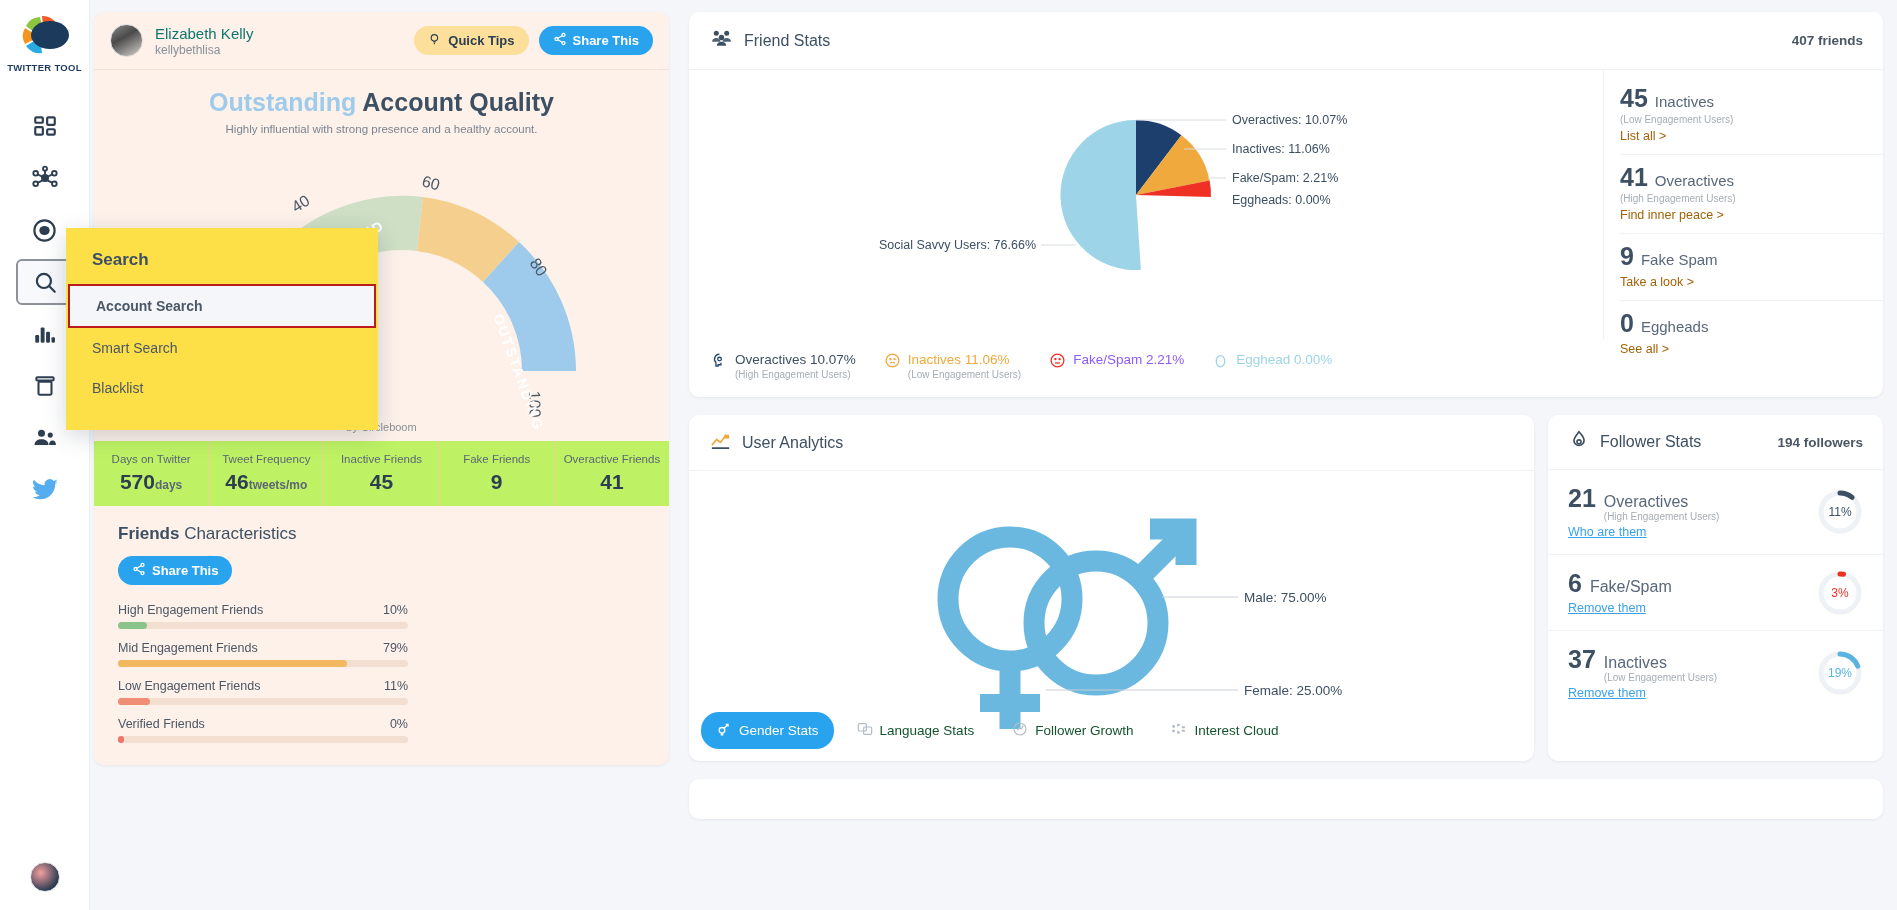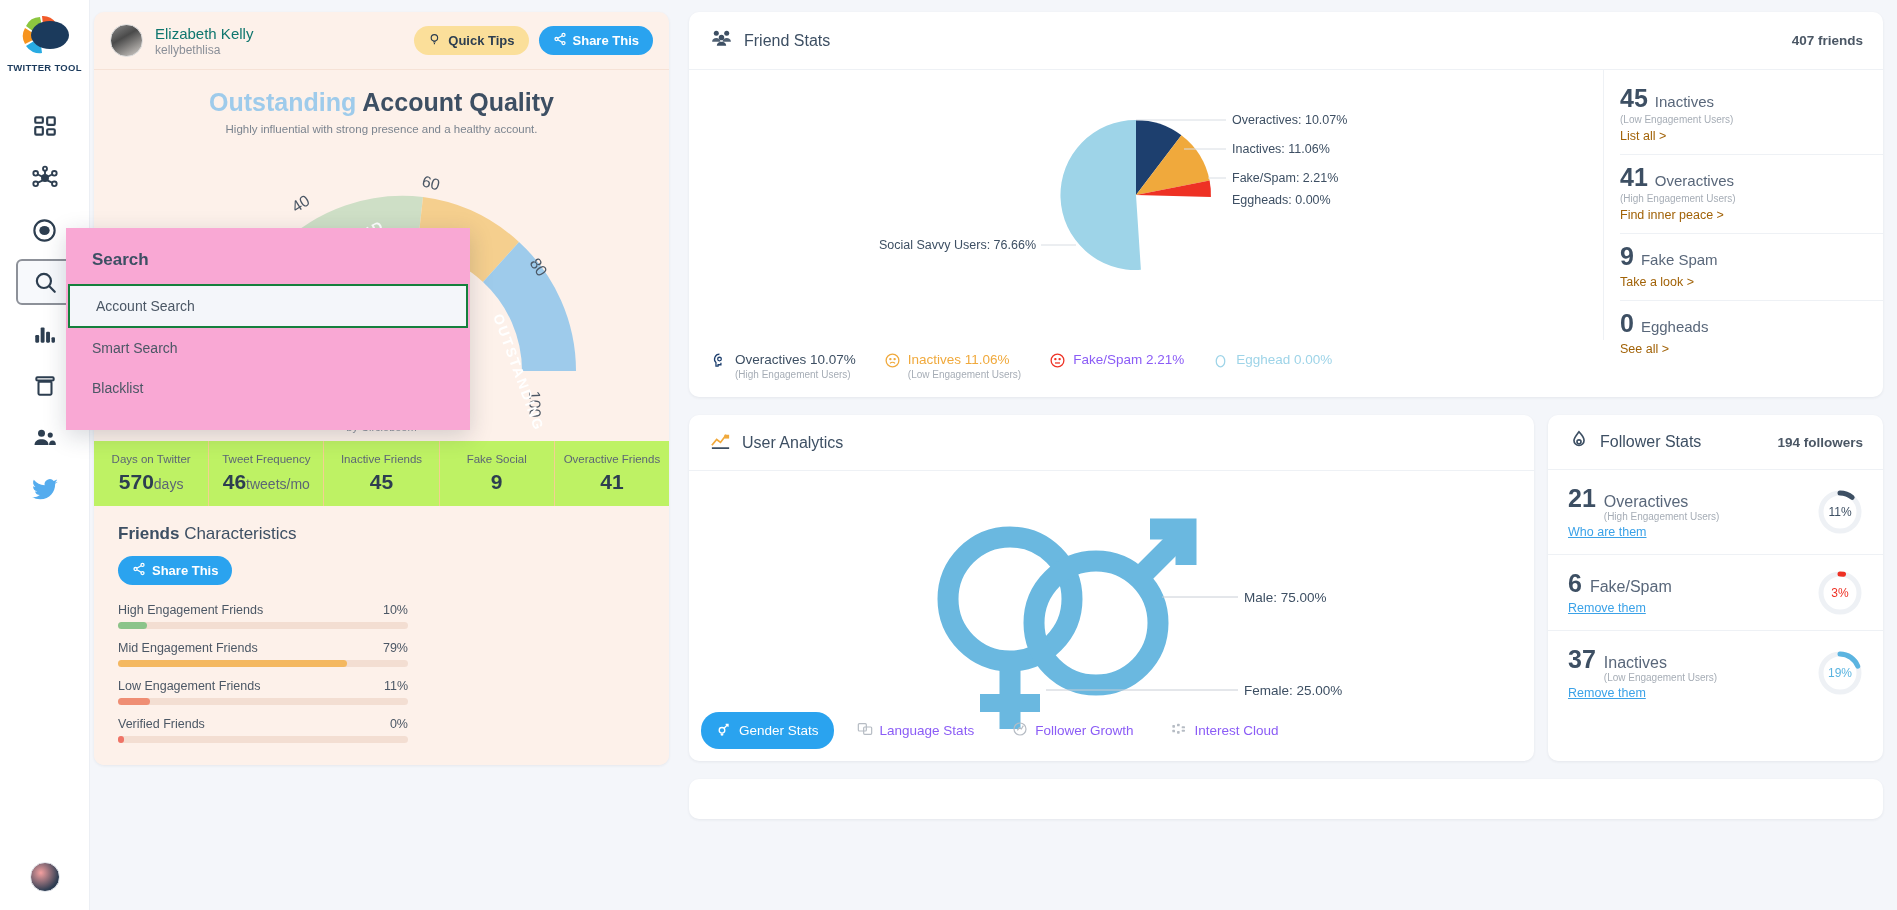--- a/index.html
+++ b/index.html
@@ -77,21 +77,21 @@
 
   
   .stat-strip { display: flex; background: #bef264; }
   .stat-cell {
     flex: 1; padding: 12px 6px; text-align: center;
     border-right: 1px solid #f3d091;
   }
   .stat-cell:last-child { border-right: none; }
   .stat-label { font-size: 11.5px; color: #5c6675; margin-bottom: 5px; }
   .stat-value { font-size: 21px; font-weight: 700; color: #2d3e50; }
-  .stat-value .unit { font-size: 14px; font-weight: 400; color:#5c6675; }
+  .stat-value .unit { font-size: 12px; font-weight: 700; color:#5c6675; }
 
   
   .fc { background:#fdf1ea; padding: 18px 24px 10px; position:relative; }
   .fc-title { font-size: 17px; color:#3d4f63; font-weight:400; }
   .fc-title b { font-weight: 700; }
   .fc-share { margin-top: 12px; }
   .bars { margin-top: 18px; width: 290px; }
   .bar-row { margin-bottom: 12px; }
   .bar-head { display:flex; justify-content:space-between; font-size:12.5px; color:#4b5765; margin-bottom:5px;}
   .bar-track { height: 7px; border-radius: 4px; background:#f3ded2; }
@@ -127,44 +127,44 @@
   .lg-main { font-size:13.5px; }
   .lg-sub { font-size:10px; color:#a6adb6; }
 
   
   .row2 { display:flex; gap:14px; }
   .ua { flex:1; }
   .ua-body { height: 290px; position:relative; }
   .ua-tabs { position:absolute; left: 12px; bottom: 12px; display:flex; align-items:center; gap: 8px;}
   .ua-tab {
     display:flex; align-items:center; gap:7px; font-size:13.5px;
-    padding: 9px 15px; border-radius: 18px; color:#8b5cf6; cursor:pointer; white-space:nowrap;
+    padding: 9px 15px; border-radius: 18px; color:#14532d; cursor:pointer; white-space:nowrap;
   }
   .ua-tab.active { background:#2aa3ef; color:#fff; font-weight:500;}
 
   .fs { width: 335px; flex: 0 0 335px; }
   .fs-row { display:flex; align-items:center; padding: 14px 20px; border-bottom:1px solid #eef1f5; }
   .fs-left { flex:1; }
   .fs-top { display:flex; align-items:baseline; gap:8px;}
   .fs-num { font-size:25px; font-weight:700; color:#3d4f63;}
   .fs-word { font-size:16px; color:#59677a;}
   .fs-sub { font-size:10px; color:#a6adb6; }
   .fs-link { font-size:12.5px; color:#3ba2e8; text-decoration:underline; cursor:pointer; display:inline-block; margin-top:3px;}
   .donut { width:46px; height:46px; position:relative; }
   .donut-txt { position:absolute; inset:0; display:flex; align-items:center; justify-content:center; font-size:12px; }
 
   
   .search-pop {
-    position:absolute; left: -24px; top: 228px; width: 404px;
-    background:#f9a8d4; box-shadow: 0 6px 22px rgba(30,40,60,.18);
+    position:absolute; left: -24px; top: 228px; width: 312px;
+    background:#fde047; box-shadow: 0 6px 22px rgba(30,40,60,.18);
     padding: 18px 0 22px; z-index: 40;
   }
   .sp-title { font-size:17px; font-weight:700; color:#3d4f63; padding: 4px 26px 14px;}
   .sp-item { font-size:14px; color:#4b5765; padding: 12px 26px; cursor:pointer;}
-  .sp-item.sel { background:#f4f6fa; border:2px solid #15803d; margin: 0 2px; }
+  .sp-item.sel { background:#f4f6fa; border:2px solid #b91c1c; margin: 0 2px; font-weight: bold; }
   .bottom-card { height: 40px; }
 </style>
 </head>
 <body>
 
 <div class="app">
 
   <nav class="sidebar">
     <div class="logo-wrap">
       <div class="logo-mark">
@@ -322,21 +322,21 @@
           </div>
           <div class="stat-cell">
             <div class="stat-label">Tweet Frequency</div>
             <div class="stat-value"><span>46</span><span class="unit">tweets/mo</span></div>
           </div>
           <div class="stat-cell">
             <div class="stat-label">Inactive Friends</div>
             <div class="stat-value"><span>45</span></div>
           </div>
           <div class="stat-cell">
-            <div class="stat-label">Fake Social</div>
+            <div class="stat-label">Fake Friends</div>
             <div class="stat-value"><span>9</span></div>
           </div>
           <div class="stat-cell">
             <div class="stat-label">Overactive Friends</div>
             <div class="stat-value"><span>41</span></div>
           </div>
         </div>
 
         <div class="fc">
           <div class="fc-title">

